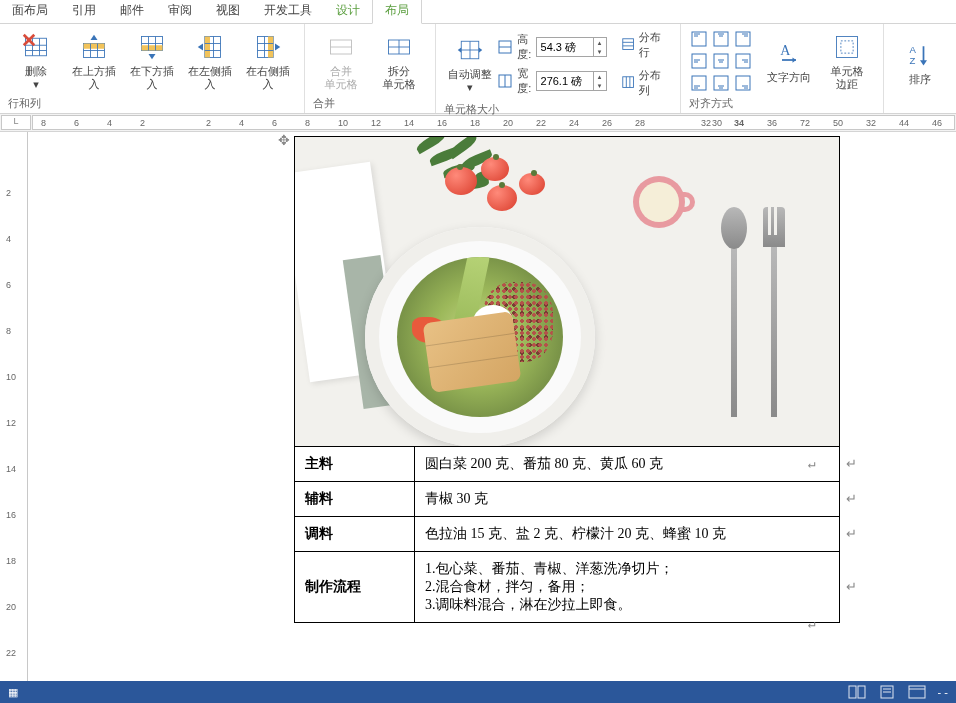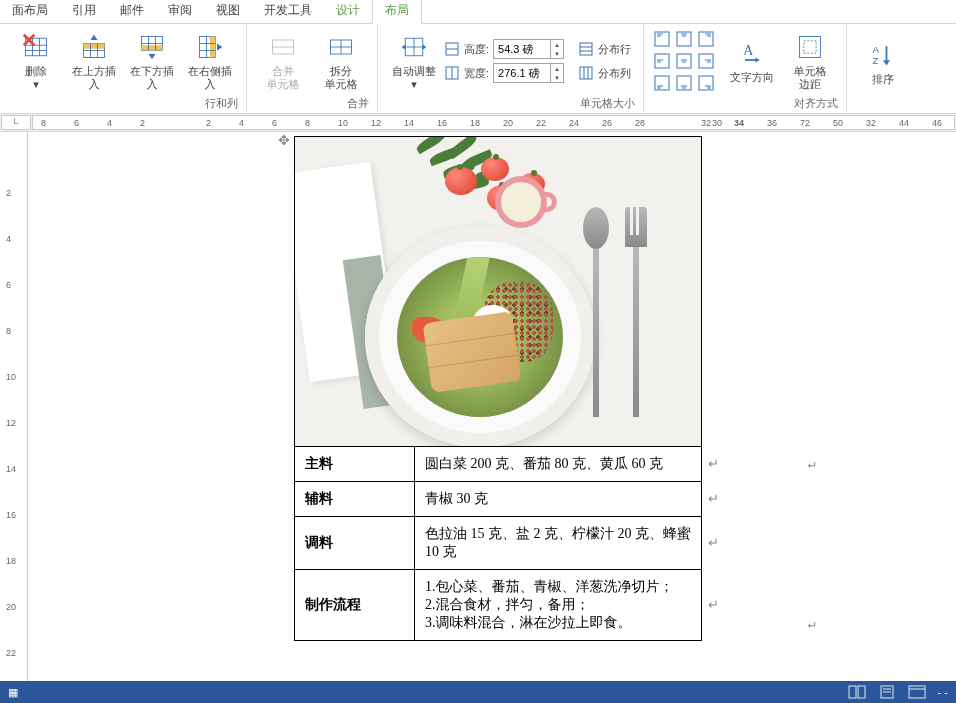--- a/index.html
+++ b/index.html
@@ -7,21 +7,21 @@
 
 
 .tab-bar { height: 24px; background: #fff; border-bottom: 1px solid #d4d4d4; display: flex; align-items: flex-end; }
 .tab { padding: 4px 12px; font-size: 12px; color: #444; cursor: pointer; }
 .tab.active { background: #fff; color: #5a9e3e; border: 1px solid #d4d4d4; border-bottom: 1px solid #fff; margin-bottom: -1px; }
 .tab.design { color: #5a9e3e; }
 
 
 .ribbon { height: 90px; background: #fff; border-bottom: 1px solid #d4d4d4; display: flex; }
 .ribbon-group { border-right: 1px solid #e0e0e0; padding: 4px 8px 2px 8px; display: flex; flex-direction: column; align-items: center; justify-content: space-between; }
-.ribbon-group-title { font-size: 11px; color: #666; margin-top: 2px; text-align: right; width: 100%; }
+.ribbon-group-title { font-size: 11px; color: #666; margin-top: 2px; text-align: left; width: 100%; }
 .ribbon-buttons { display: flex; gap: 2px; flex: 1; align-items: center; }
 .rb-big { display: flex; flex-direction: column; align-items: center; width: 56px; padding: 2px; cursor: pointer; }
 .rb-big .ico { width: 32px; height: 32px; display: flex; align-items: center; justify-content: center; margin-bottom: 2px; }
 .rb-big .lbl { font-size: 11px; color: #444; text-align: center; line-height: 1.2; }
 .rb-big.disabled .lbl { color: #aaa; }
 .ico svg { width: 28px; height: 28px; }
 
 .cellsize-rows { display: flex; flex-direction: column; gap: 4px; }
 .cellsize-row { display: flex; align-items: center; gap: 4px; font-size: 11px; color: #444; }
 .cellsize-row .mini-ico { width: 16px; height: 16px; display: inline-flex; }
@@ -47,21 +47,21 @@
 
 .doc-area { position: absolute; top: 132px; left: 0; right: 0; bottom: 22px; display: flex; background: #fff; }
 .vruler { width: 28px; background: #fff; border-right: 1px solid #c8c8c8; position: relative; font-size: 9px; color: #666; }
 .vruler .vtick { position: absolute; left: 6px; }
 .page-scroll { flex: 1; background: #fff; overflow: hidden; position: relative; }
 .page { position: absolute; left: 140px; top: 4px; width: 640px; }
 .page-inner { position: relative; }
 .anchor-mark { position: absolute; left: 110px; top: -4px; font-size: 14px; color: #888; }
 .paragraph-mark { position: absolute; font-family: "Segoe UI Symbol", monospace; color: #888; font-size: 13px; }
 
-.recipe-table { border-collapse: collapse; width: 408px; margin-left: 126px; }
+.recipe-table { border-collapse: collapse; width: 546px; margin-left: 126px; }
 .recipe-table td { border: 1px solid #000; padding: 8px 10px; font-size: 14px; font-family: SimSun, serif; vertical-align: middle; position: relative; }
 .recipe-table td.img-cell { padding: 0; height: 310px; }
 .recipe-table td.label { width: 120px; font-weight: bold; }
 .recipe-table .pm { position: absolute; right: -18px; top: 50%; transform: translateY(-50%); color: #888; font-size: 13px; font-family: "Segoe UI Symbol"; }
 
 
 .food-scene { width: 100%; height: 100%; background: #f2f1ed; position: relative; overflow: hidden; }
 .fern { position: absolute; top: -10px; left: 100px; width: 140px; height: 120px; }
 .fern-leaf { position: absolute; background: #4a7c3a; border-radius: 50% 0 50% 0; width: 32px; height: 10px; }
 .book { position: absolute; left: 0; top: 30px; width: 90px; height: 210px; background: #fff; box-shadow: 2px 2px 6px rgba(0,0,0,0.1); transform: rotate(-8deg); }
@@ -144,20 +144,33 @@
             <svg viewBox="0 0 32 32">
               <rect x="4" y="4" width="24" height="16" fill="#fff" stroke="#3a74b8"></rect>
               <rect x="4" y="14" width="24" height="6" fill="#f2c35a"></rect>
               <line x1="12" y1="4" x2="12" y2="20" stroke="#3a74b8"></line>
               <line x1="20" y1="4" x2="20" y2="20" stroke="#3a74b8"></line>
               <line x1="4" y1="12" x2="28" y2="12" stroke="#3a74b8"></line>
               <polygon points="16,30 20,24 12,24" fill="#3a74b8"></polygon>
             </svg>
           </span>
         <span class="lbl">在下方插入</span>
+      </div>
+      <div class="rb-big">
+        <span class="ico">
+            <svg viewBox="0 0 32 32">
+              <rect x="10" y="4" width="18" height="24" fill="#fff" stroke="#3a74b8"></rect>
+              <rect x="10" y="4" width="6" height="24" fill="#f2c35a"></rect>
+              <line x1="10" y1="12" x2="28" y2="12" stroke="#3a74b8"></line>
+              <line x1="10" y1="20" x2="28" y2="20" stroke="#3a74b8"></line>
+              <line x1="20" y1="4" x2="20" y2="28" stroke="#3a74b8"></line>
+              <polygon points="2,16 8,12 8,20" fill="#3a74b8"></polygon>
+            </svg>
+          </span>
+        <span class="lbl">在左侧插入</span>
       </div>
       <div class="rb-big">
         <span class="ico">
             <svg viewBox="0 0 32 32">
               <rect x="4" y="4" width="18" height="24" fill="#fff" stroke="#3a74b8"></rect>
               <rect x="16" y="4" width="6" height="24" fill="#f2c35a"></rect>
               <line x1="4" y1="12" x2="22" y2="12" stroke="#3a74b8"></line>
               <line x1="4" y1="20" x2="22" y2="20" stroke="#3a74b8"></line>
               <line x1="12" y1="4" x2="12" y2="28" stroke="#3a74b8"></line>
               <polygon points="30,16 24,12 24,20" fill="#3a74b8"></polygon>

